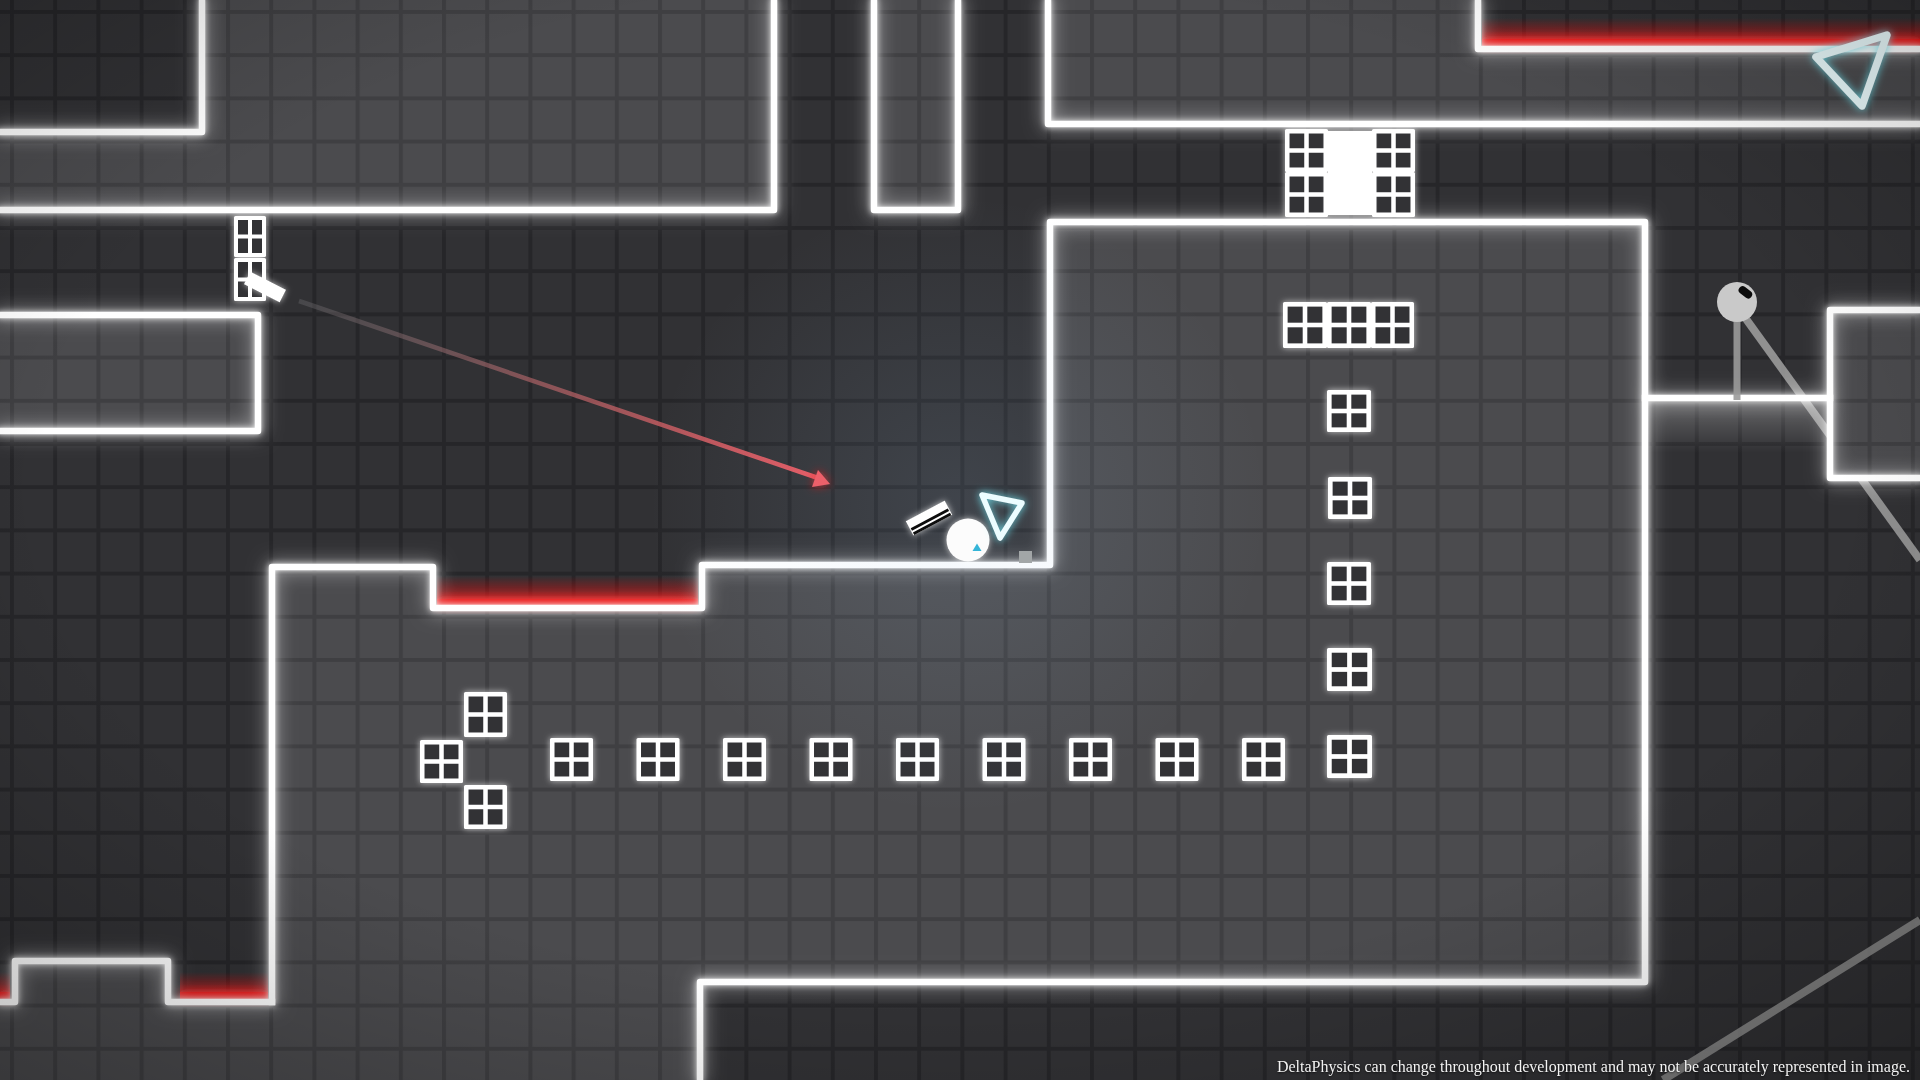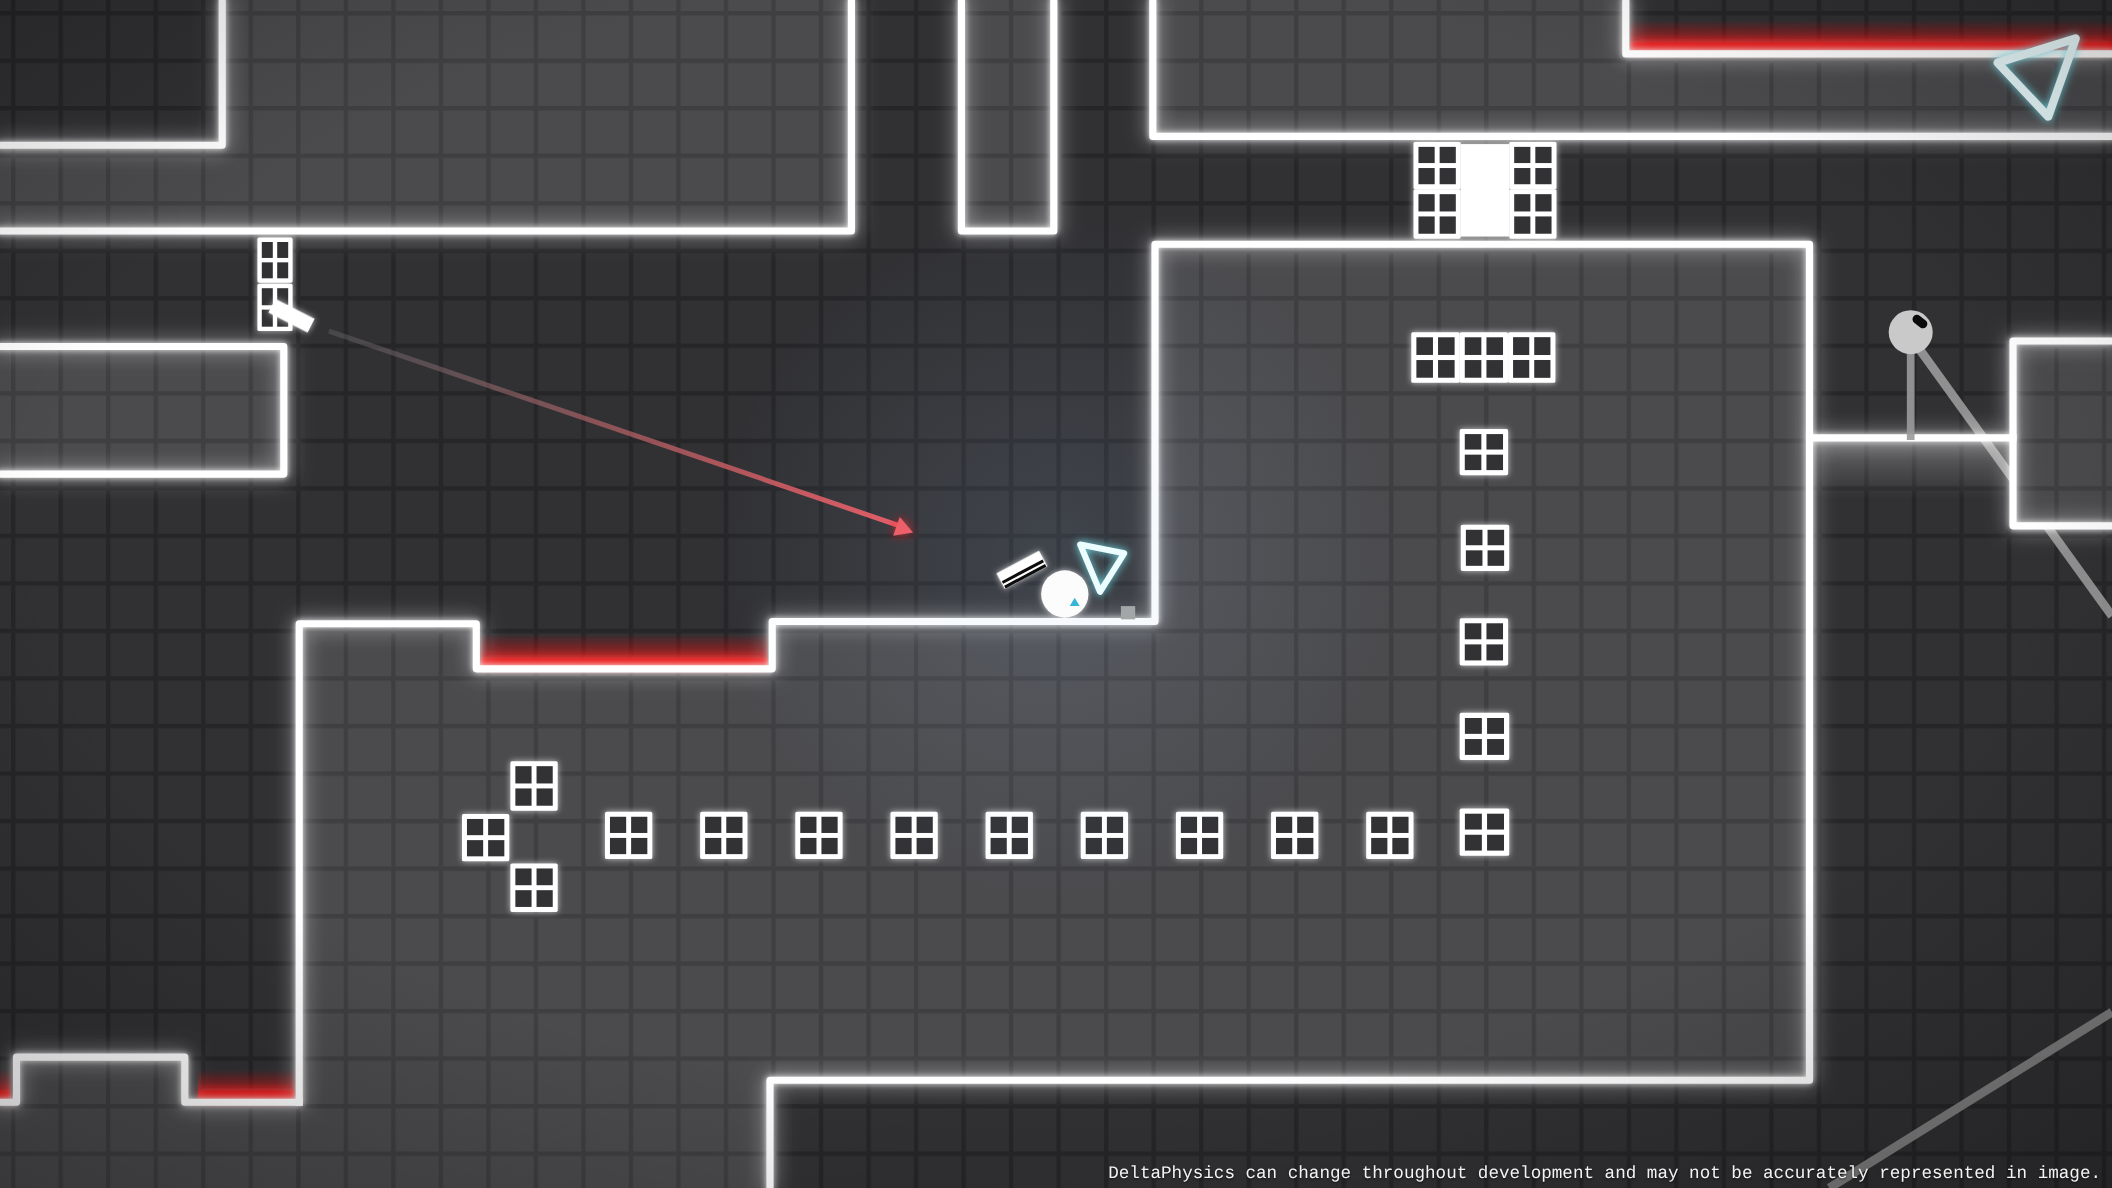--- a/index.html
+++ b/index.html
@@ -1,21 +1,21 @@
 <!DOCTYPE html>
 <html><head>
 <meta charset="utf-8">
 <style>
   html,body{margin:0;padding:0;background:#000;overflow:hidden;}
   .stage{position:relative;width:1920px;height:1080px;background:#303033;overflow:hidden;
          font-family:"DejaVu Sans","Liberation Sans",sans-serif;}
   .stage svg{position:absolute;left:0;top:0;display:block;}
   .disclaimer{position:absolute;right:10px;bottom:3px;font-size:16px;line-height:1.25;
               color:#f3f3f3;letter-spacing:0px;text-shadow:0 1px 2px rgba(0,0,0,.65);
-              font-family:Liberation Mono, monospace;}
+              font-family:Liberation Serif, serif;}
 </style>
 </head>
 <body>
 
 <div class="stage">
 <svg width="1920" height="1080" viewBox="0 0 1920 1080">
   <defs>
     <pattern id="gridBg" width="43.2" height="43.2" patternUnits="userSpaceOnUse" patternTransform="translate(10,10)">
       <rect width="43.2" height="43.2" fill="#313134"></rect>
       <path d="M0,2 H43.2 M2,0 V43.2" stroke="#262629" stroke-width="4" fill="none"></path>

